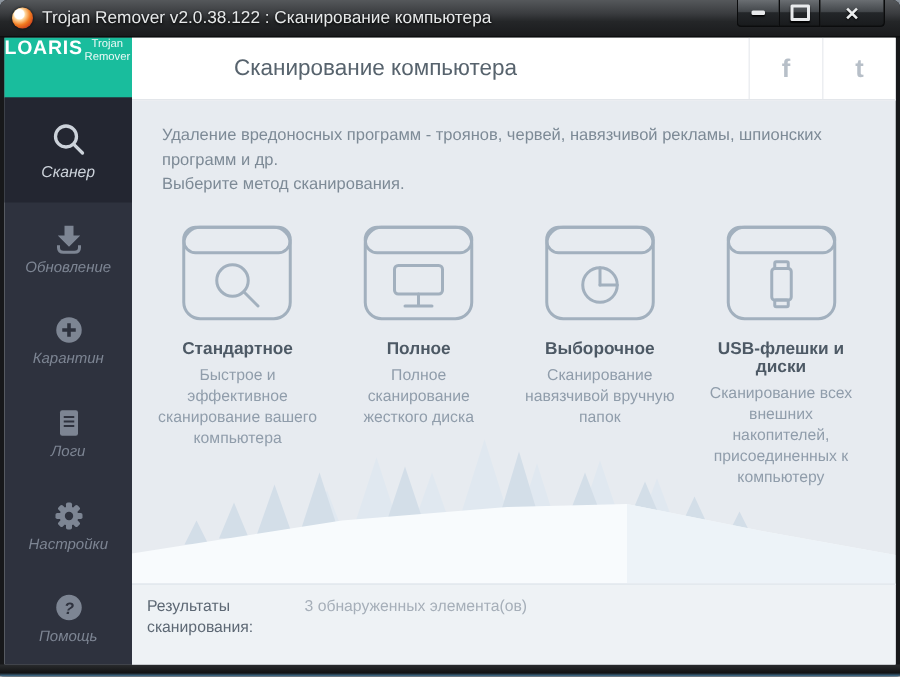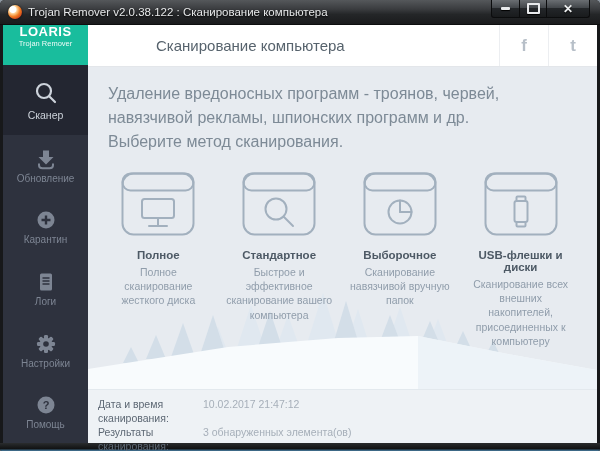--- a/index.html
+++ b/index.html
@@ -20,36 +20,36 @@
   .cap-btn.max{width:27px;border-left:none;}
   .cap-btn.close{width:43px;border-left:none;border-radius:0 0 3px 0;}
   .glyph-min{width:9px;height:3px;background:#e8eaec;border-radius:1px;box-shadow:0 1px 1px #000;}
   .glyph-max{width:9px;height:7px;border:2px solid #e8eaec;border-radius:1px;box-shadow:0 1px 1px #000;}
   .glyph-close{color:#eceeef;font-size:12px;font-weight:bold;text-shadow:0 1px 1px #000;line-height:1;}
   
   .frame{display:flex;height:418px;margin:0 3px;background:#e7ebf0;}
   .bottom-border{height:8px;background:linear-gradient(180deg,#2a2c2e 0%,#121314 70%,#3f6d8c 95%,#6ba3c4 100%);}
   
   .sidebar{width:85px;flex:0 0 85px;background:#2e323e;display:flex;flex-direction:column;}
-  .logo{height:40px;flex:0 0 40px;background:#19bd9d;color:#fff;text-align:center;display:flex;flex-direction:column;line-height:1.15;}
+  .logo{height:40px;flex:0 0 40px;background:#19bd9d;color:#fff;text-align:center;display:flex;flex-direction:row;justify-content:center;line-height:1.15;}
   .logo .brand{font-size:13px;font-weight:bold;letter-spacing:.5px;}
   .logo .sub{font-size:7.5px;color:rgba(255,255,255,.92);}
-  .nav{flex:1;display:flex;flex-direction:column;}
+  .nav{flex:1;display:flex;flex-direction:column;font-style:italic;}
   .nav-item{flex:1;display:flex;flex-direction:column;align-items:center;justify-content:center;gap:3px;
     color:#7d8593;font-size:10px;cursor:pointer;}
   .nav-item.active{flex:0 0 70px;background:#232631;color:#ccd2da;font-size:10.5px;}
   .nav-item svg{display:block;}
   
   .main{flex:1;display:flex;flex-direction:column;min-width:0;background:#e7ebf0;}
   .header{height:41px;flex:0 0 41px;background:#fff;border-bottom:1px solid #e3e6ea;display:flex;align-items:stretch;padding-left:48px;}
   .header h1{margin:0;padding:0 0 0 20px;font-size:15px;font-weight:normal;color:#57636d;flex:1;align-self:center;}
   .social-cell{width:48px;border-left:1px solid #eceef1;display:flex;align-items:center;justify-content:center;
     color:#b7bfc8;font-weight:bold;font-size:17px;cursor:pointer;}
   .body{flex:1;position:relative;overflow:hidden;}
-  .desc{position:relative;z-index:2;padding:15px 30px 0 20px;font-size:16px;color:#7d8a96;line-height:1.5;}
+  .desc{position:relative;z-index:2;padding:15px 30px 0 20px;font-size:11px;color:#7d8a96;line-height:1.5;}
   .cards{position:relative;z-index:2;display:flex;padding:18px 16px 0 10px;}
   .card{flex:1;display:flex;flex-direction:column;align-items:center;text-align:center;padding:0 7px;cursor:pointer;}
   .card svg{display:block;}
   .card-title{margin-top:13px;font-size:11.5px;font-weight:bold;color:#4d5965;}
   .card-desc{margin-top:4px;font-size:10.5px;color:#909dab;line-height:1.35;}
   .forest{position:absolute;left:0;right:0;bottom:0;height:100px;z-index:1;}
   .forest svg{width:100%;height:100%;display:block;}
   .footer{height:54px;flex:0 0 54px;background:#eef2f5;border-top:1px solid #e3e9ee;position:relative;z-index:3;
     padding:7px 0 0 10px;box-sizing:border-box;}
   .footer-row{display:flex;font-size:10.5px;line-height:14px;}
@@ -167,37 +167,37 @@
           <div>Удаление вредоносных программ - троянов, червей, навязчивой рекламы, шпионских программ и др.</div>
           <div>Выберите метод сканирования.</div>
         </div>
 
         <div class="cards">
 
           <div class="card">
             <svg width="74" height="64" viewBox="0 0 74 64" fill="none" stroke="#a2b0be" stroke-width="2" stroke-linecap="round">
               <rect x="1.5" y="1.5" width="71" height="61" rx="11"></rect>
               <rect x="1.5" y="1.5" width="71" height="17" rx="8"></rect>
+              <circle cx="34" cy="37" r="10.5"></circle>
+                <line x1="41.5" y1="44.5" x2="51" y2="54"></line>
+            </svg>
+            <div class="card-title">Стандартное</div>
+            <div class="card-desc">Быстрое и эффективное сканирование вашего компьютера</div>
+          </div>
+
+          <div class="card">
+            <svg width="74" height="64" viewBox="0 0 74 64" fill="none" stroke="#a2b0be" stroke-width="2" stroke-linecap="round">
+              <rect x="1.5" y="1.5" width="71" height="61" rx="11"></rect>
+              <rect x="1.5" y="1.5" width="71" height="17" rx="8"></rect>
               <rect x="21" y="27" width="32" height="19" rx="2.5"></rect>
               <line x1="37" y1="46" x2="37" y2="53"></line>
                 <line x1="28" y1="54" x2="46" y2="54"></line>
             </svg>
             <div class="card-title">Полное</div>
             <div class="card-desc">Полное сканирование жесткого диска</div>
-          </div>
-
-          <div class="card">
-            <svg width="74" height="64" viewBox="0 0 74 64" fill="none" stroke="#a2b0be" stroke-width="2" stroke-linecap="round">
-              <rect x="1.5" y="1.5" width="71" height="61" rx="11"></rect>
-              <rect x="1.5" y="1.5" width="71" height="17" rx="8"></rect>
-              <circle cx="34" cy="37" r="10.5"></circle>
-                <line x1="41.5" y1="44.5" x2="51" y2="54"></line>
-            </svg>
-            <div class="card-title">Стандартное</div>
-            <div class="card-desc">Быстрое и эффективное сканирование вашего компьютера</div>
           </div>
 
           <div class="card">
             <svg width="74" height="64" viewBox="0 0 74 64" fill="none" stroke="#a2b0be" stroke-width="2" stroke-linecap="round">
               <rect x="1.5" y="1.5" width="71" height="61" rx="11"></rect>
               <rect x="1.5" y="1.5" width="71" height="17" rx="8"></rect>
               <circle cx="37" cy="40" r="11.5"></circle>
               <line x1="37" y1="40" x2="37" y2="28.5"></line>
                 <line x1="37" y1="40" x2="48.5" y2="40"></line>
             </svg>
@@ -243,24 +243,20 @@
               <path d="M35,74 L43,58 L51,74 Z"></path>
             </g>
             <path fill="#f8fbfd" d="M0,92 L0,80 L140,58 L250,49 L330,47 L420,65 L509,81 L509,100 L0,100 Z"></path>
             <path fill="#eaf0f5" opacity="0.75" d="M330,47 L420,65 L509,81 L509,100 L330,100 Z"></path>
           </svg>
         </div>
       </div>
 
       <div class="footer">
         <div class="footer-row">
-          <span class="footer-label">Дата и время сканирования:</span>
-          <span class="footer-value">10.02.2017 21:47:12</span>
-        </div>
-        <div class="footer-row">
           <span class="footer-label">Результаты сканирования:</span>
           <span class="footer-value">3 обнаруженных элемента(ов)</span>
         </div>
 
       </div>
     </div>
   </div>
 
   <div class="bottom-border"></div>
 </div>

